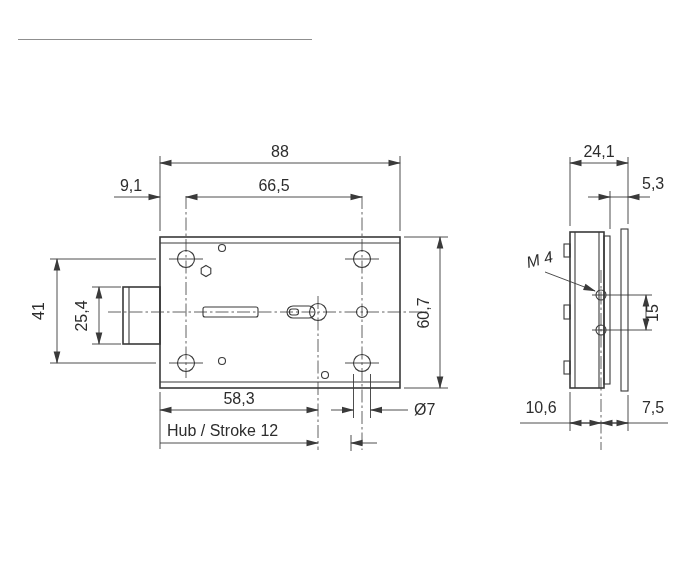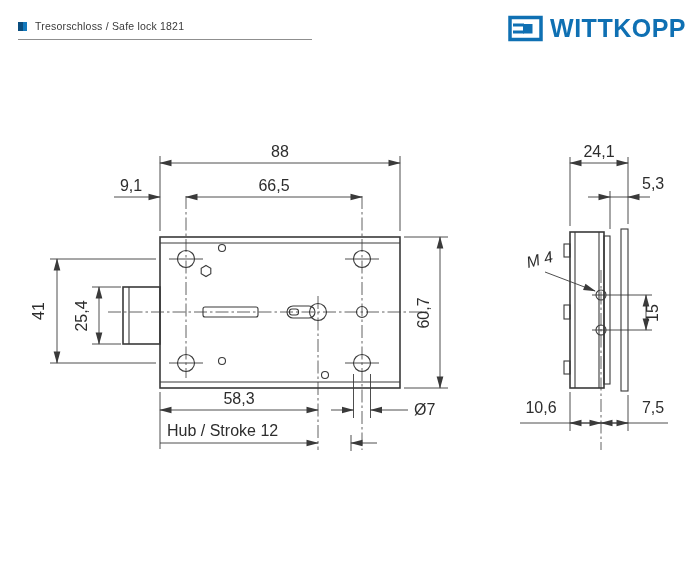--- a/index.html
+++ b/index.html
@@ -19,35 +19,22 @@
   .dl{fill:none;stroke:#3a3a3a;stroke-width:0.9;}
   .cl{fill:none;stroke:#3a3a3a;stroke-width:0.8;stroke-dasharray:13 3 2.5 3;}
   .dim{font-family:"Liberation Sans",sans-serif;font-size:16px;fill:#2d2d2d;}
   .m4{font-style:italic;}
 </style>
 </head>
 <body>
 
 <div class="page">
 
-  <div class="doc-id">
-    <span class="bullet"></span>
-    <span class="doc-title">Tresorschloss / Safe lock 1821</span>
-  </div>
   <div class="header-rule"></div>
 
-  <div class="brand">
-    <svg width="36" height="27" viewBox="0 0 36 27">
-      <rect x="2" y="2.5" width="31" height="22" fill="none" stroke="#0f70b3" stroke-width="3.5"></rect>
-      <line x1="5" y1="10" x2="16" y2="10" stroke="#0f70b3" stroke-width="3"></line>
-      <line x1="5" y1="17" x2="16" y2="17" stroke="#0f70b3" stroke-width="3"></line>
-      <rect x="15" y="9" width="9.5" height="9.5" fill="#0f70b3"></rect>
-    </svg>
-    <span class="brand-name">WITTKOPP</span>
-  </div>
 
   <svg class="drawing" width="700" height="565" viewBox="0 0 700 565">
     <defs>
       <marker id="arr" viewBox="0 0 12 8" refX="11.2" refY="4" markerWidth="13" markerHeight="9" markerUnits="userSpaceOnUse" orient="auto-start-reverse">
         <path d="M0.6,0.9 L12,4 L0.6,7.1 Z" fill="#3a3a3a"></path>
       </marker>
     </defs>
 
     <g>
       <rect class="obj" x="160" y="237" width="240" height="151"></rect>

